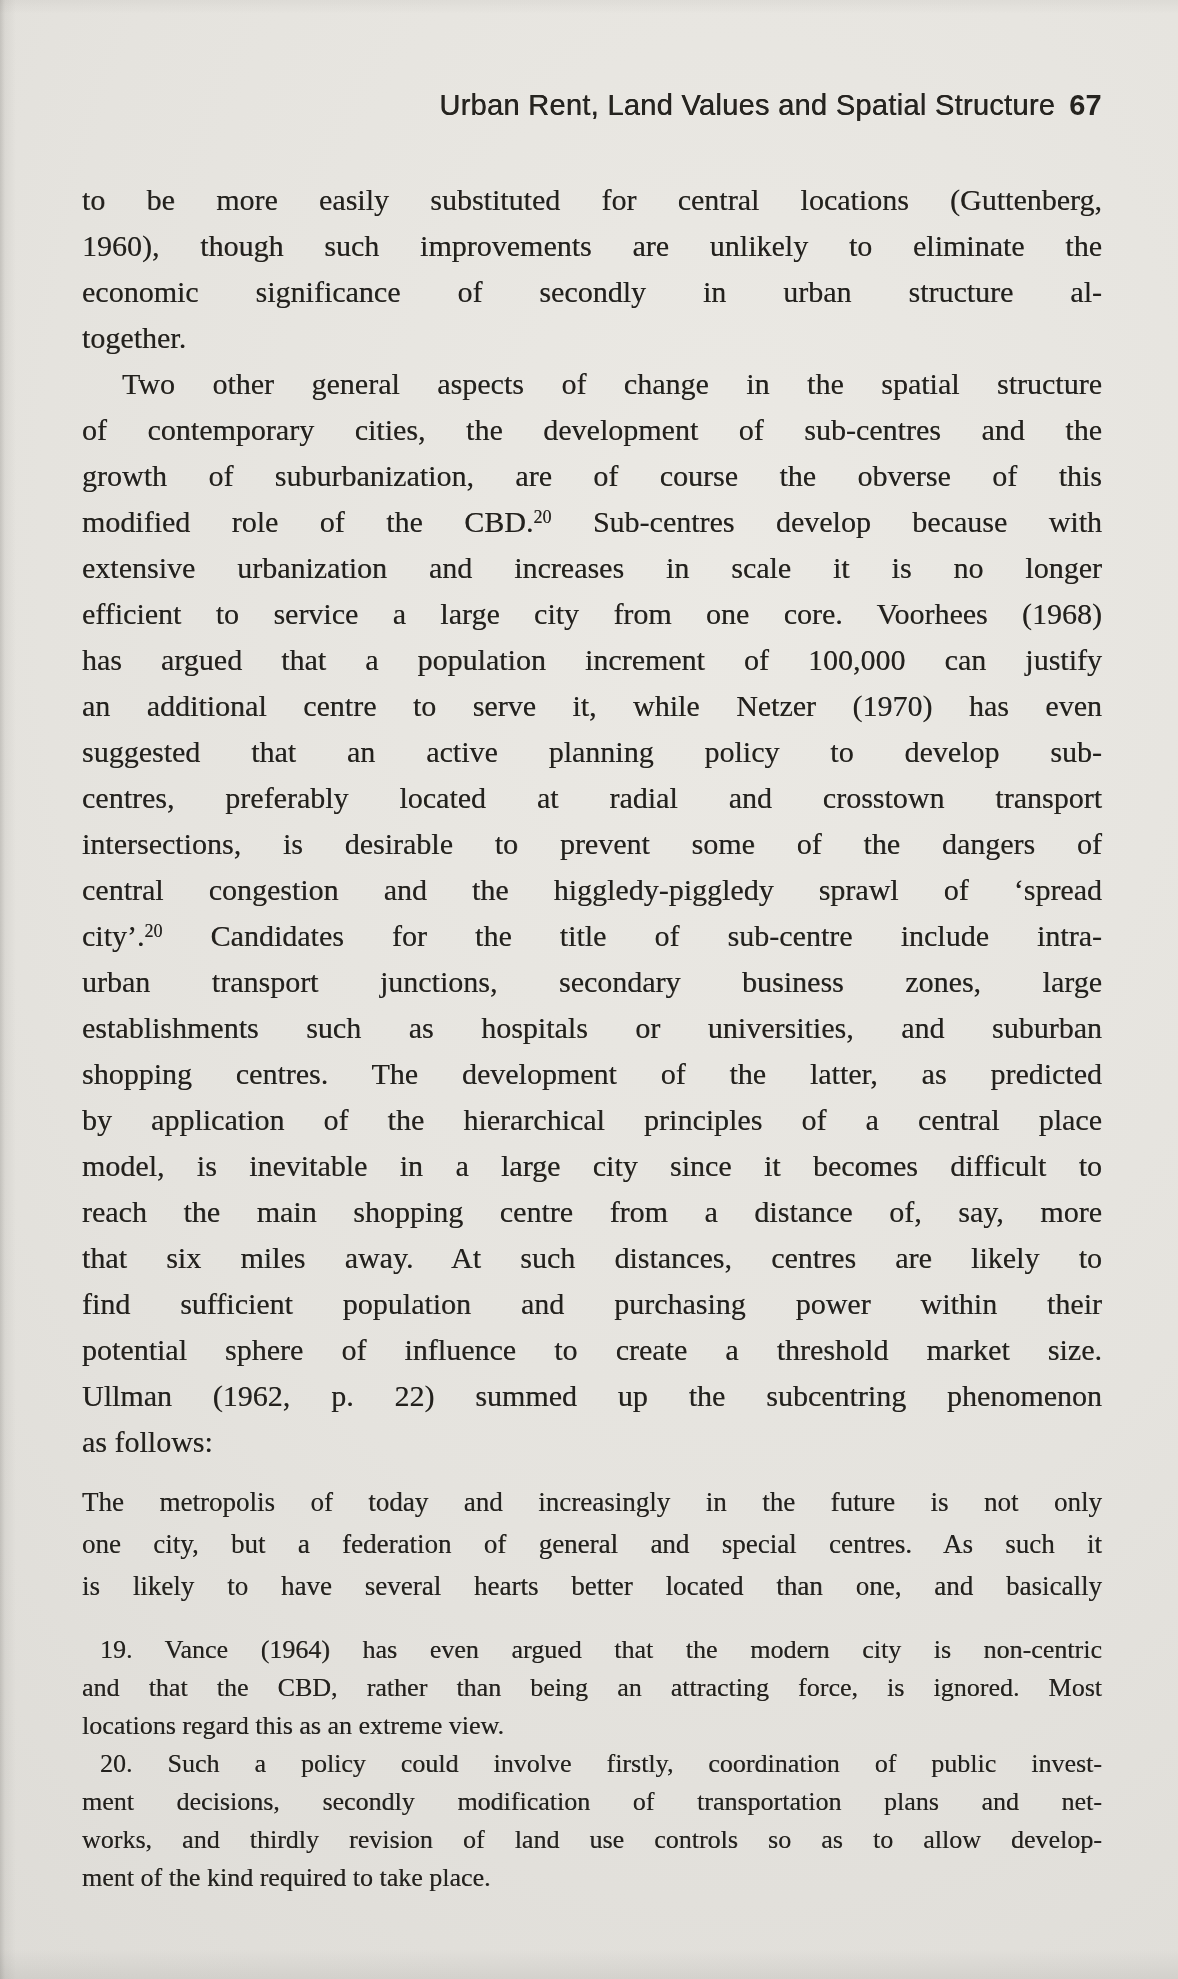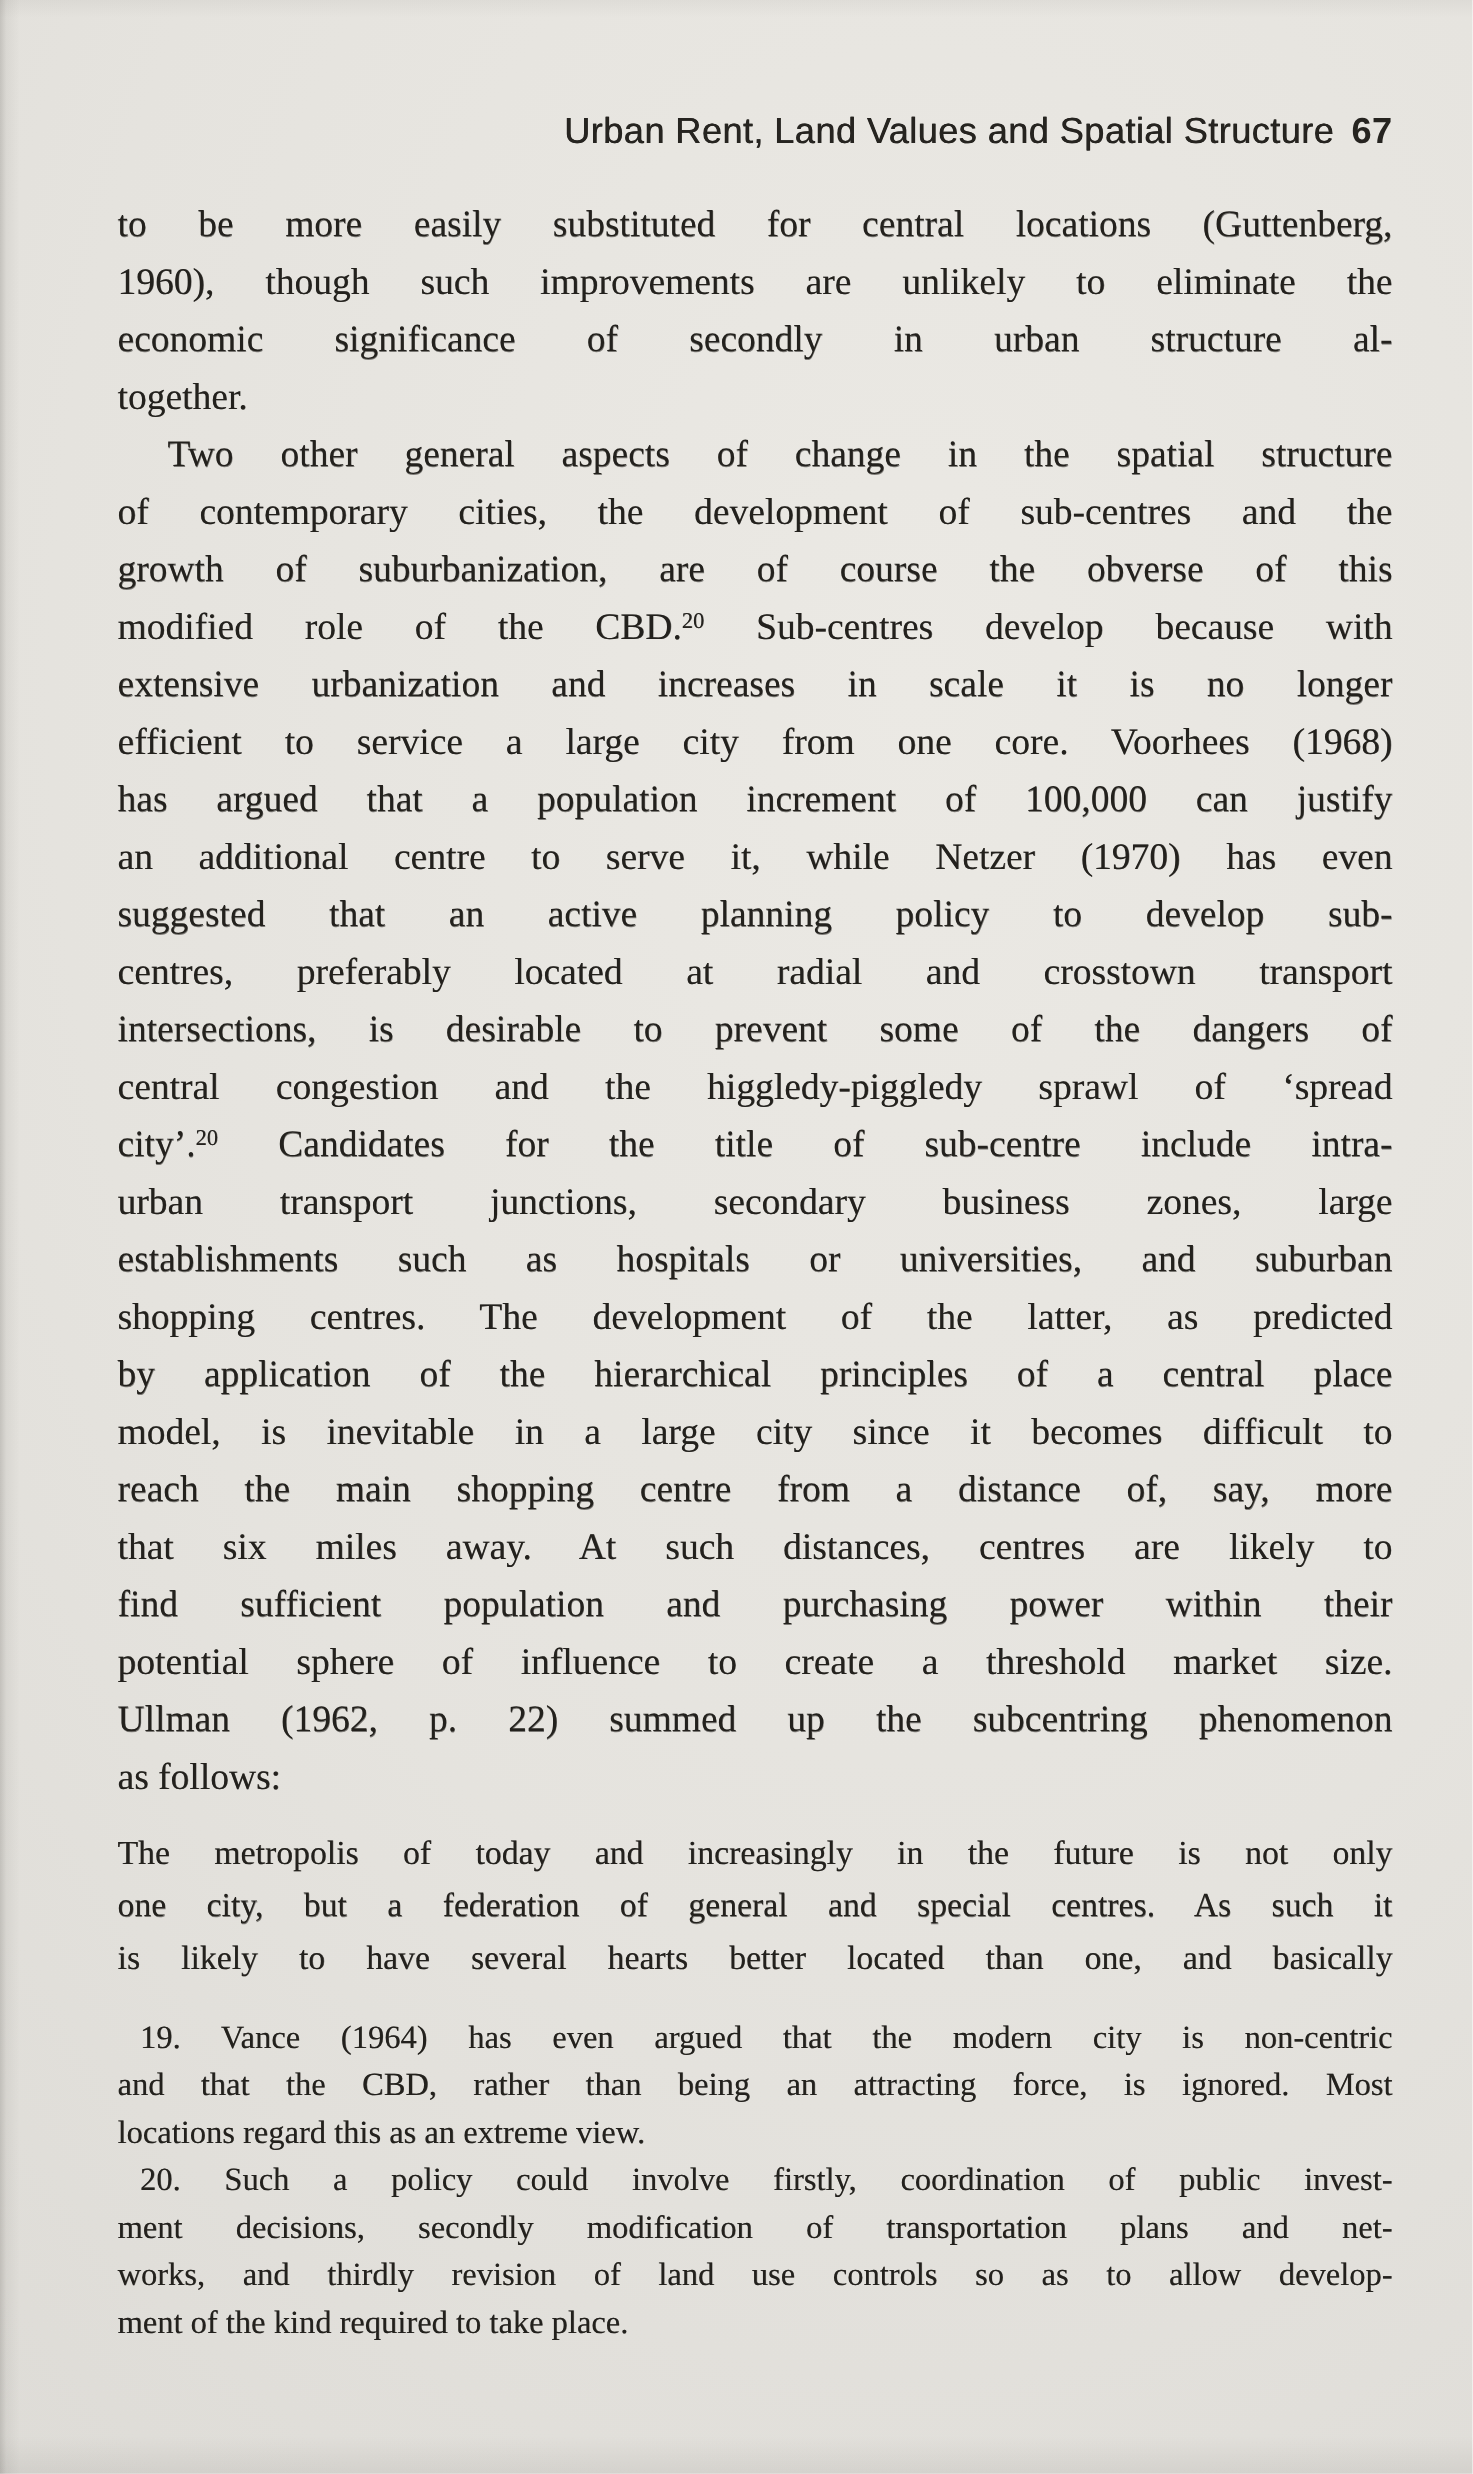--- a/index.html
+++ b/index.html
@@ -9,21 +9,21 @@
   .page {
     position:relative; width:1178px; height:1979px; overflow:hidden;
     background:
       linear-gradient(90deg, rgba(56,53,48,0.18) 0px, rgba(56,53,48,0.06) 5px, rgba(56,53,48,0) 16px),
       linear-gradient(0deg,  rgba(56,53,48,0.08) 0px, rgba(56,53,48,0) 30px),
       linear-gradient(180deg, rgba(56,53,48,0.05) 0px, rgba(56,53,48,0) 14px),
       radial-gradient(130% 115% at 62% 28%, #ebe9e4 0%, #e5e3de 45%, #dedcd7 78%, #d4d2cd 100%);
     color:#23211d;
   }
 
-  .content { position:absolute; left:94px; top:0; width:1020px; }
+  .content { position:absolute; left:82px; top:0; width:1020px; }
 
   .running-head {
     margin-top:88px;
     font-family:"Liberation Sans", sans-serif;
     font-size:29px; line-height:34px;
     text-align:right; letter-spacing:0.3px;
     color:#262420;
     white-space:nowrap;
   }
   .running-head .head-title { text-shadow:0.4px 0 0 currentColor; }
@@ -37,21 +37,21 @@
   .style-body     { font-size:30px; line-height:46px; }
   .style-quote    { font-size:27px; line-height:42px; }
   .style-footnote { font-size:26px; line-height:38px; }
 
   .line { text-align:justify; text-align-last:justify; }
   .line.last { text-align-last:left; }
 
   .style-body.indent-first     .line:first-child { text-indent:40px; }
   .style-footnote.indent-first .line:first-child { text-indent:18px; }
 
-  [data-name="opening-paragraph"] { margin-top:35px; }
+  [data-name="opening-paragraph"] { margin-top:55px; }
   [data-name="block-quote"]       { margin-top:16px;  }
   [data-name="footnote-19"]       { margin-top:24px; }
 
   sup { font-size:0.6em; line-height:0; vertical-align:baseline; position:relative; top:-0.5em; }
 </style>
 </head>
 <body>
 
 <div class="page" data-name="book-page-scan">
   <div class="content" data-name="text-block">

